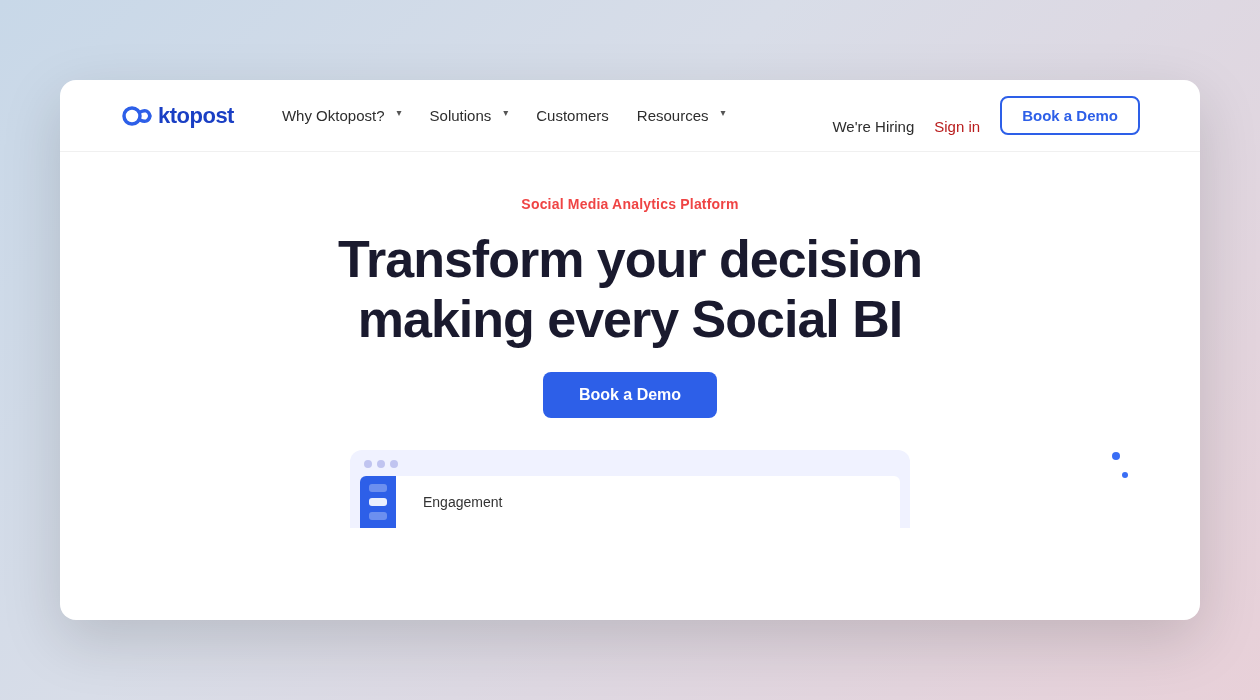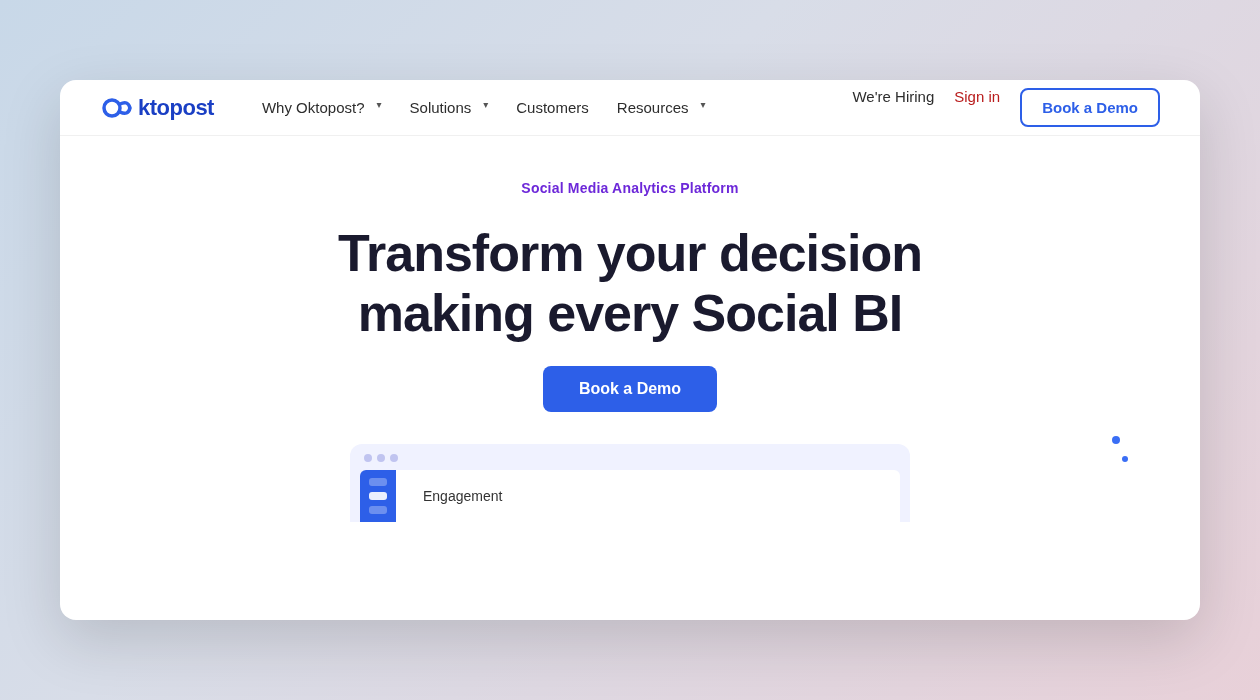--- a/index.html
+++ b/index.html
@@ -23,22 +23,22 @@
       box-shadow: 0 20px 60px rgba(0,0,0,0.15);
       overflow: hidden;
       display: flex;
       flex-direction: column;
     }
 
     
     .navbar {
       display: flex;
       align-items: center;
-      padding: 0 40px;
-      height: 56px;
+      padding: 0 60px;
+      height: 72px;
       border-bottom: 1px solid #f0f0f0;
       flex-shrink: 0;
     }
 
     .logo {
       display: flex;
       align-items: center;
       gap: 0;
       margin-right: 36px;
       text-decoration: none;
@@ -76,21 +76,21 @@
       white-space: nowrap;
     }
 
     .nav-item .chevron {
       font-size: 10px;
       color: #555;
     }
 
     .nav-right {
       display: flex;
-      align-items: flex-start;
+      align-items: flex-end;
       gap: 20px;
     }
 
     .nav-hiring {
       font-size: 15px;
       color: #2d2d2d;
       font-weight: 500;
       cursor: pointer;
     }
 
@@ -119,23 +119,23 @@
       flex-direction: column;
       align-items: center;
       padding: 44px 40px 0;
       position: relative;
       overflow: hidden;
     }
 
     .hero-eyebrow {
       font-size: 14px;
       font-weight: 600;
-      color: #6d28d9;
+      color: #ef4444;
       letter-spacing: 0.2px;
-      margin-bottom: 28px;
+      margin-bottom: 18px;
     }
 
     .hero-title {
       font-size: 52px;
       font-weight: 800;
       color: #1a1a2e;
       text-align: center;
       line-height: 1.15;
       max-width: 620px;
       margin-bottom: 22px;

